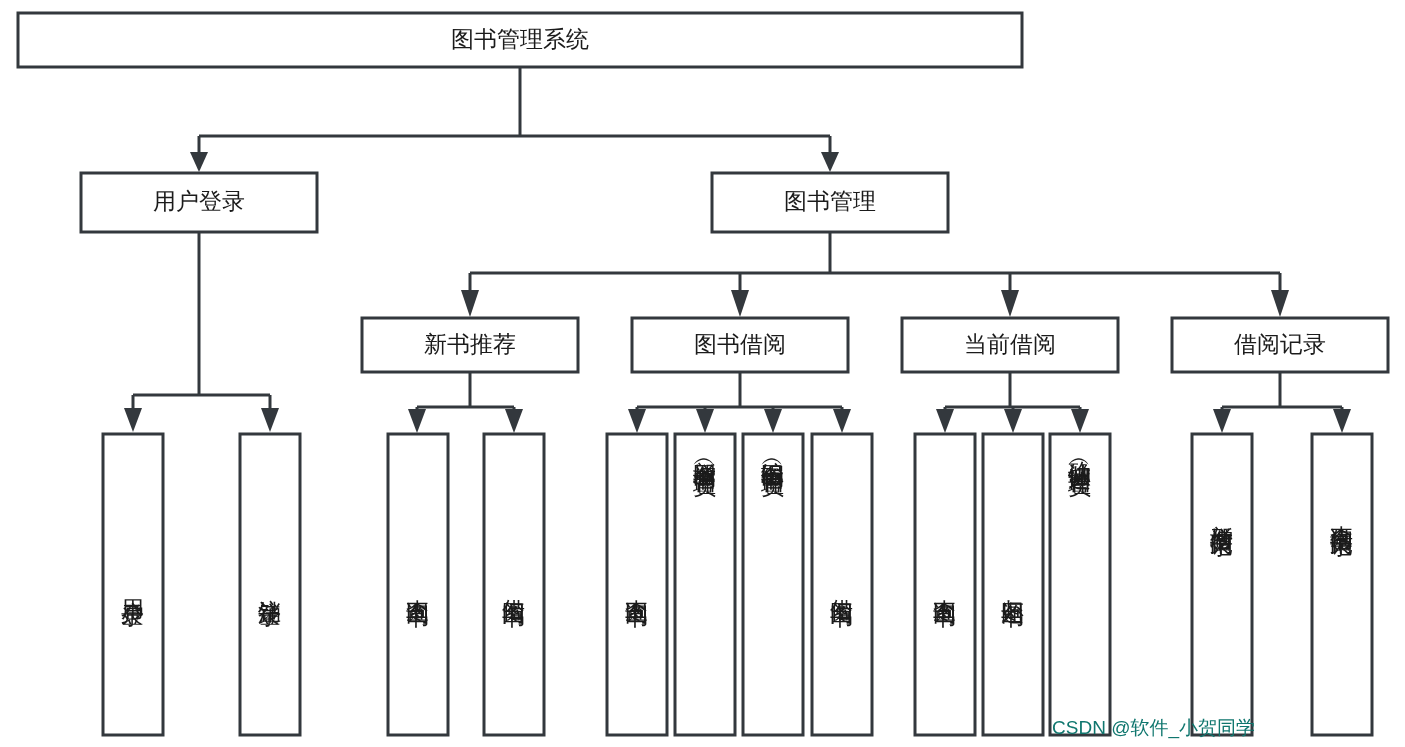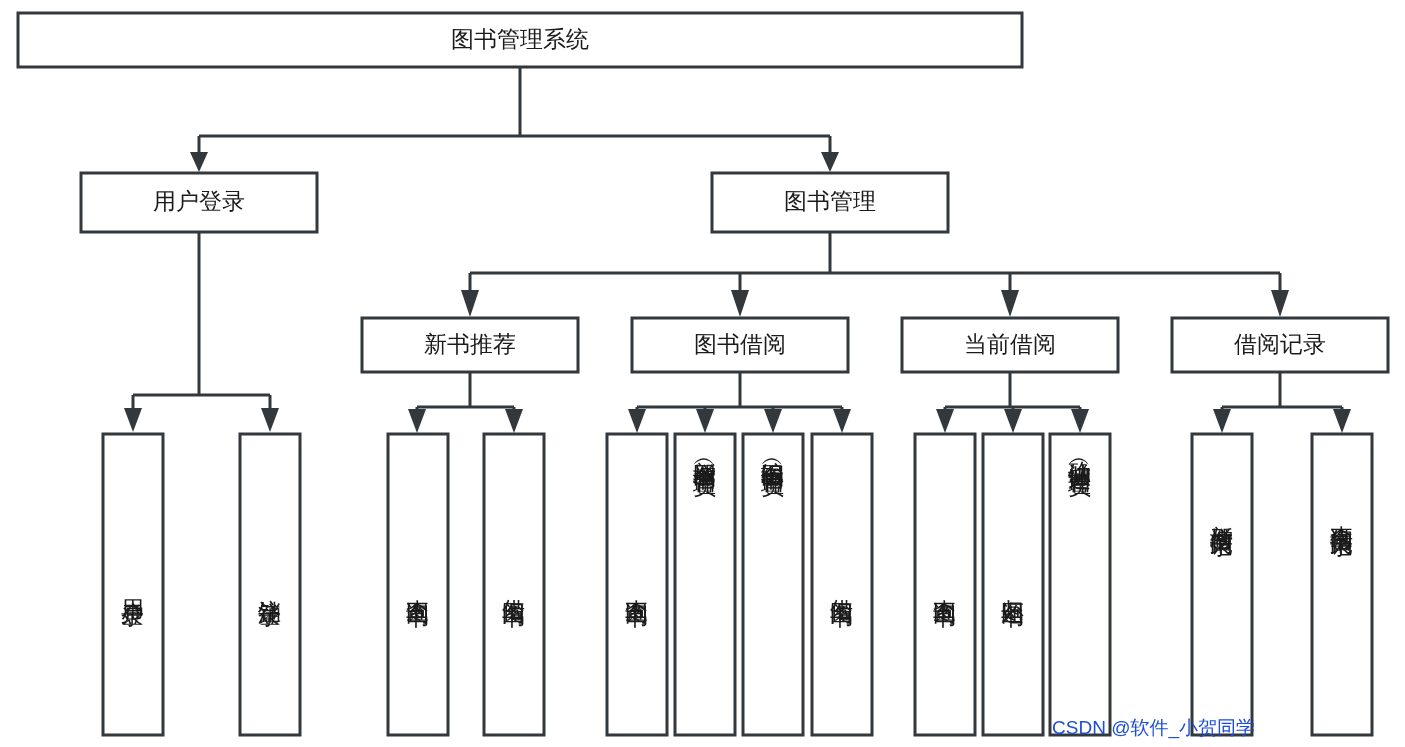--- a/index.html
+++ b/index.html
@@ -57,21 +57,21 @@
     glyph-orientation-vertical: 0;
     text-anchor: middle;
     letter-spacing: 2px;
   }
   .watermark {
     position: absolute;
     right: 12px;
     bottom: 6px;
     font-family: "Liberation Sans", "DejaVu Sans", sans-serif;
     font-size: 19px;
-    color: #1d4ed8;
+    color: #0f766e;
     white-space: nowrap;
     pointer-events: none;
   }
 </style>
 </head>
 <body>
 
 <div id="diagram-root">
 
   <svg id="flow" viewBox="0 0 1405 747">

